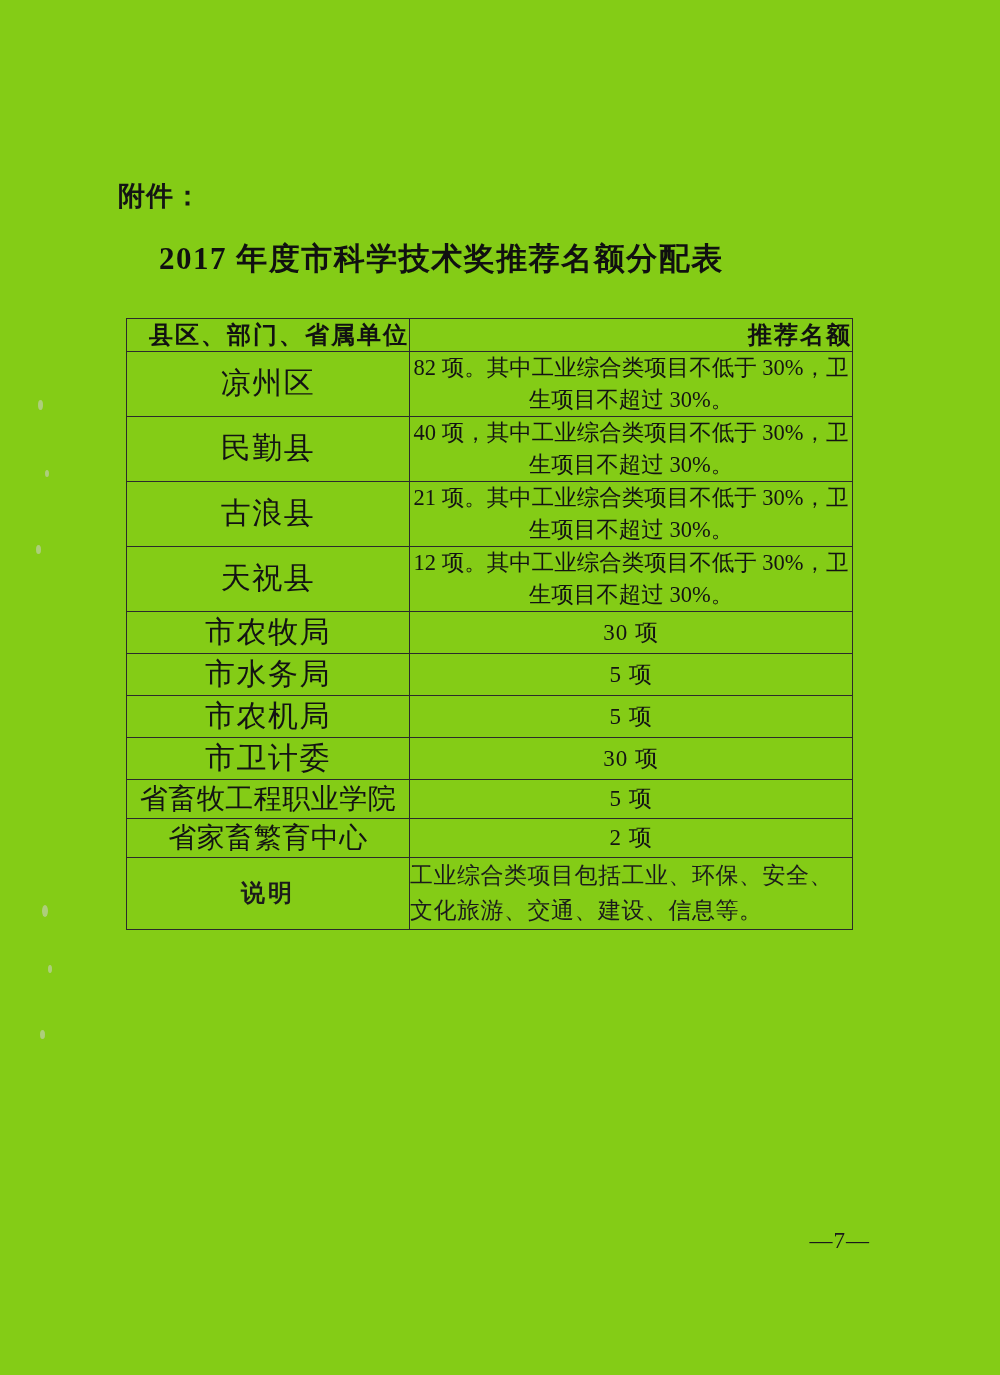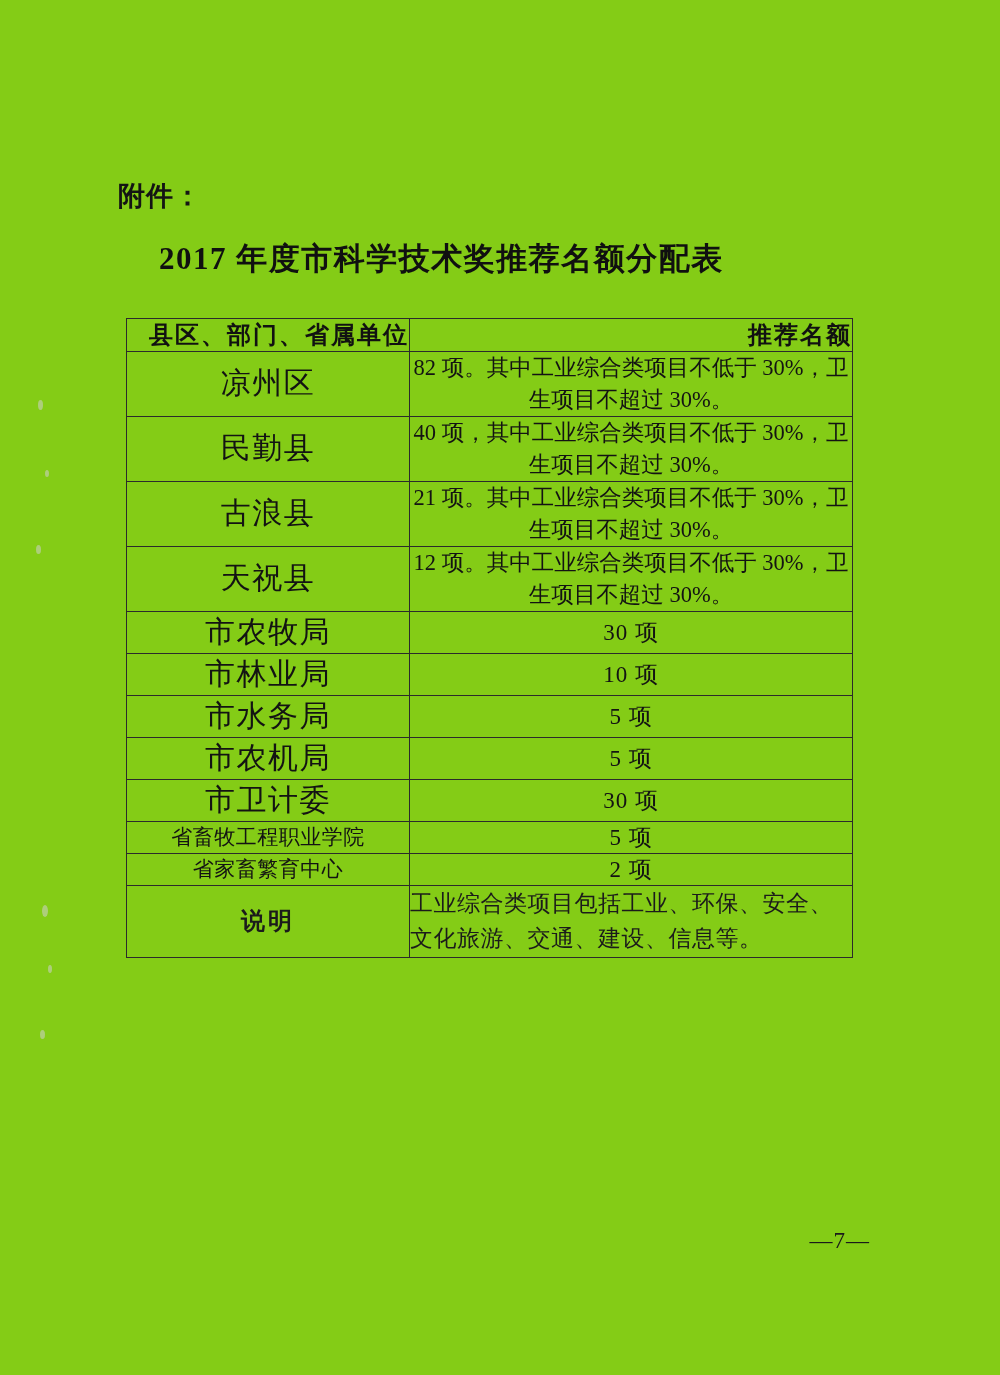--- a/index.html
+++ b/index.html
@@ -75,21 +75,21 @@
     font-family: Liberation Mono, monospace;
   }
   .cell-unit {
     text-align: center;
     font-size: 30px;
     letter-spacing: 1.5px;
     padding: 12px 6px;
     color: #131313;
   }
   .cell-unit.small {
-    font-size: 21px;
+    font-size: 28px;
     letter-spacing: 0.5px;
   }
   .cell-quota-multi {
     text-align: center;
     font-size: 22.5px;
     line-height: 1.42;
     padding: 8px 12px 9px 12px;
     color: #131313;
   }
   .cell-quota-center {
@@ -174,24 +174,20 @@
       <tr>
         <td class="cell-unit">天祝县</td>
         <td class="cell-quota-multi">12 项。其中工业综合类项目不低于 30%，卫生项目不超过 30%。</td>
       </tr>
 
       <tr>
         <td class="cell-unit">市农牧局</td>
         <td class="cell-quota-center">30 项</td>
       </tr>
 
-      <tr>
-        <td class="cell-unit">市林业局</td>
-        <td class="cell-quota-center">10 项</td>
-      </tr>
 
       <tr>
         <td class="cell-unit">市水务局</td>
         <td class="cell-quota-center">5 项</td>
       </tr>
 
       <tr>
         <td class="cell-unit">市农机局</td>
         <td class="cell-quota-center">5 项</td>
       </tr>

